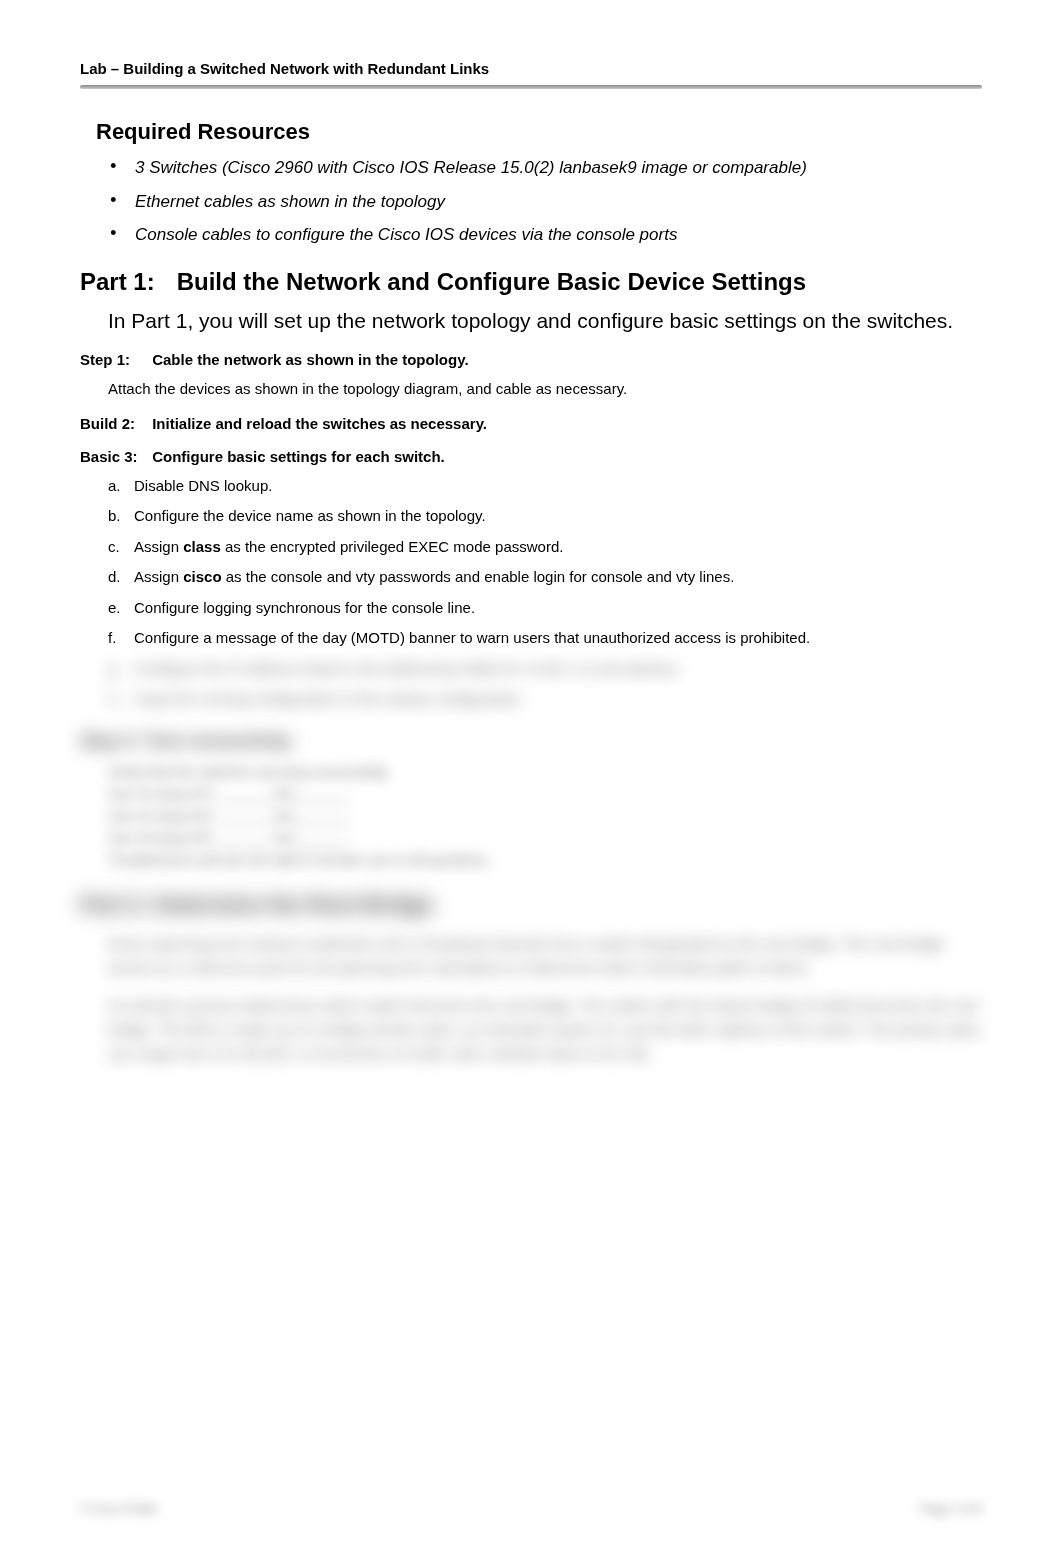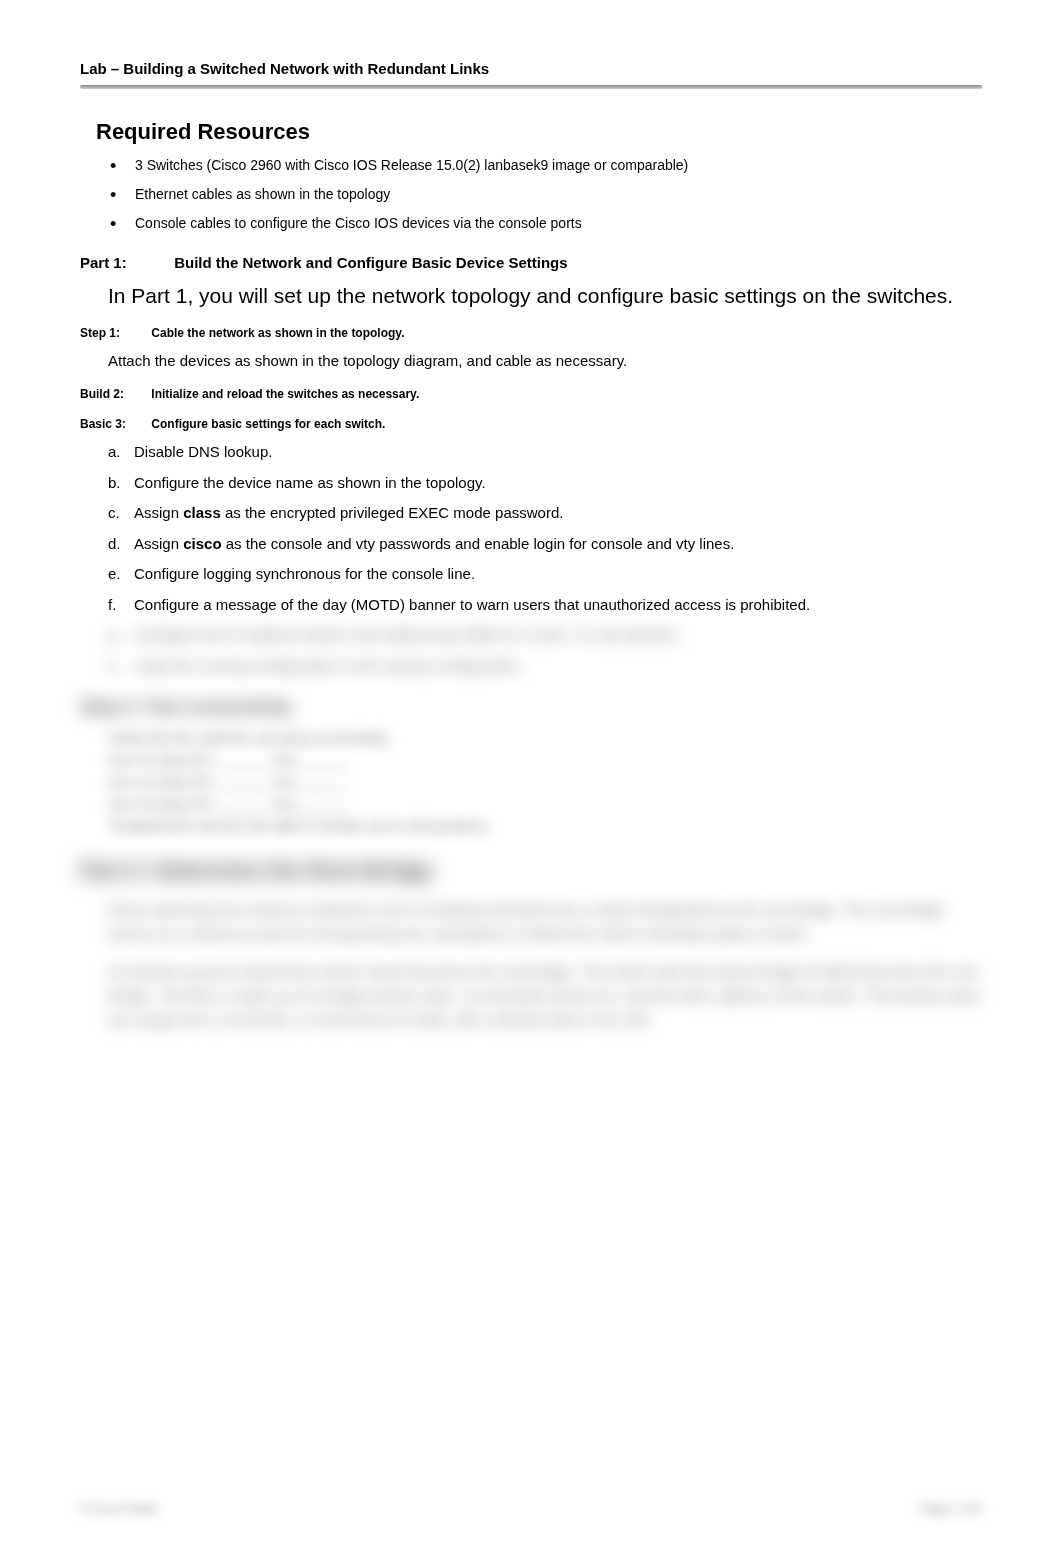--- a/index.html
+++ b/index.html
@@ -36,48 +36,49 @@
     }
     .bullet-list {
       list-style: none;
       padding-left: 30px;
       margin-bottom: 20px;
     }
     .bullet-list li {
       position: relative;
       padding-left: 25px;
       margin-bottom: 8px;
-      font-size: 14px;
+      font-size: 17px;
       line-height: 1.5;
+      font-style: italic;
     }
     .bullet-list li::before {
       content: "•";
       position: absolute;
       left: 0;
       font-size: 18px;
       top: -2px;
     }
     h1.part-title {
-      font-size: 15px;
+      font-size: 24px;
       font-weight: bold;
       margin-top: 15px;
       margin-bottom: 10px;
     }
     .part-label {
       display: inline-block;
       min-width: 90px;
     }
     .intro-text {
       font-size: 21px;
       padding-left: 28px;
       margin-bottom: 16px;
       line-height: 1.4;
     }
     h2.step-title {
-      font-size: 12px;
+      font-size: 15px;
       font-weight: bold;
       margin-top: 16px;
       margin-bottom: 10px;
     }
     .step-label {
       display: inline-block;
       min-width: 68px;
     }
     .step-text {
       font-size: 15px;

